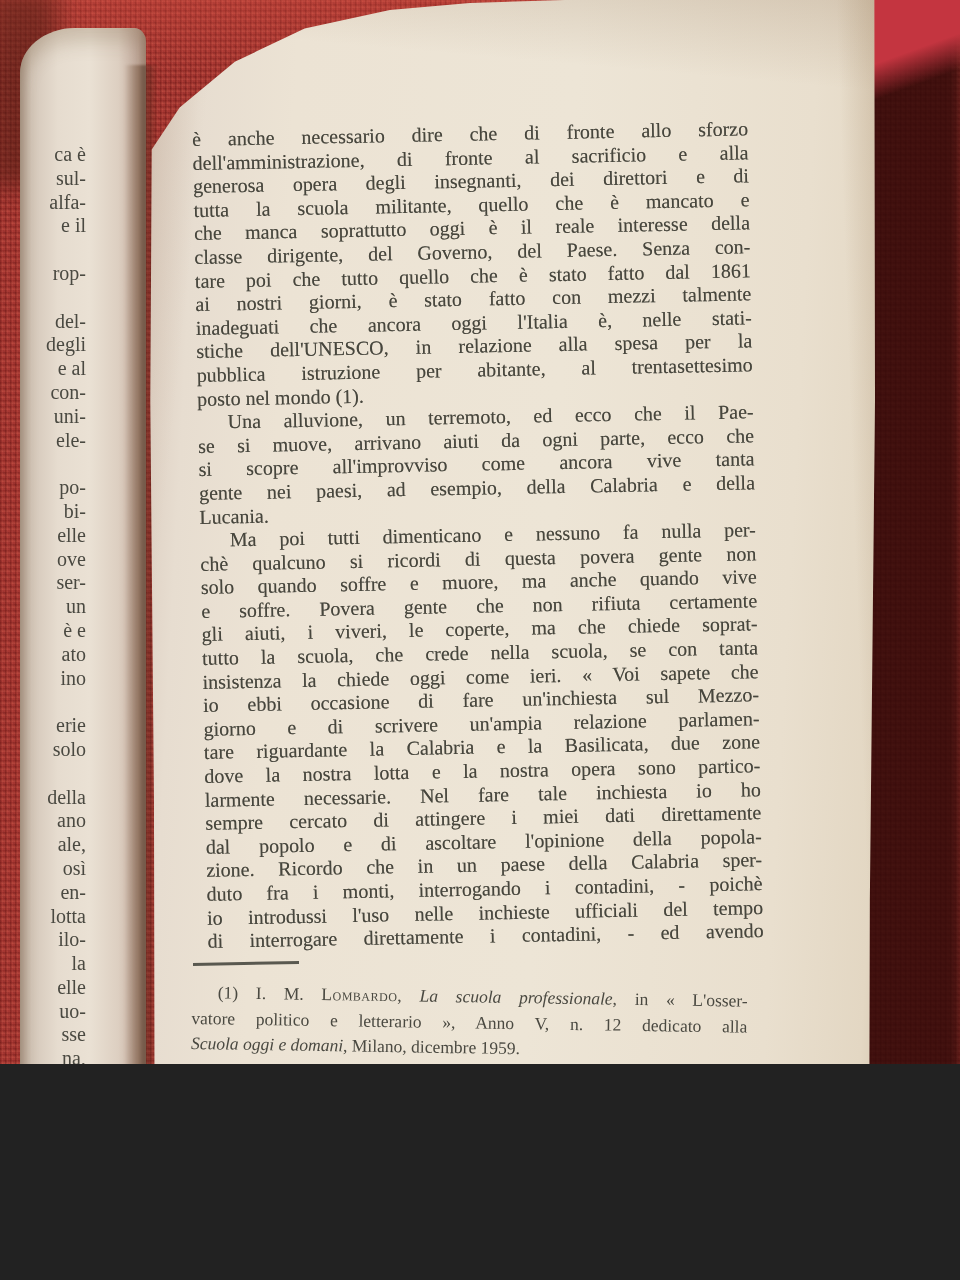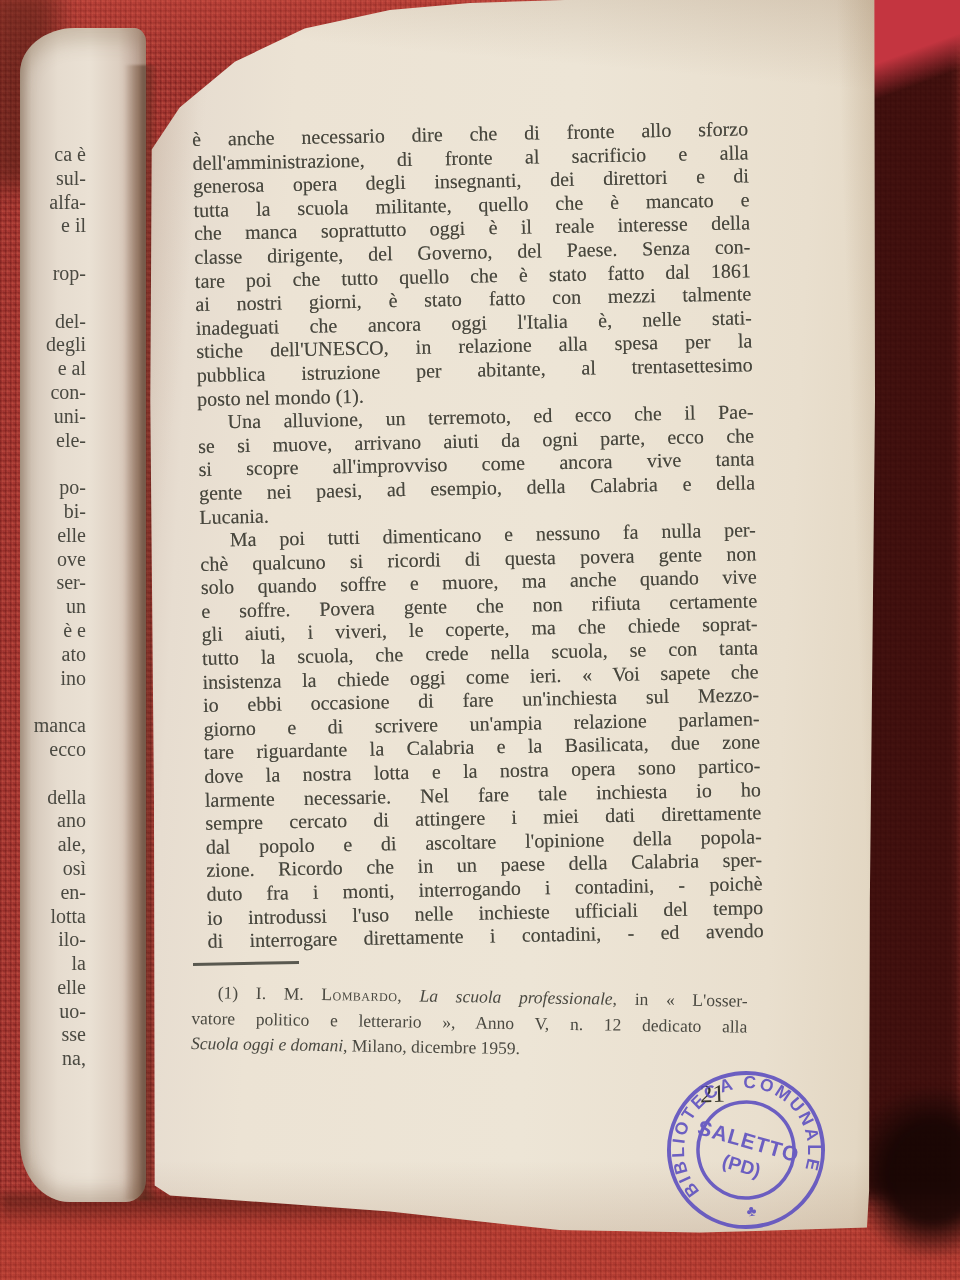--- a/index.html
+++ b/index.html
@@ -1,16 +1,16 @@
 <!DOCTYPE html>
 <html><head>
 <meta charset="utf-8">
 <style>
   html,body{margin:0;padding:0;background:#222;}
-  .scene{position:relative;width:960px;height:1280px;overflow:hidden;
+  .scene{position:relative;width:960px;height:1064px;overflow:hidden;
          font-family:"Liberation Serif","DejaVu Serif",serif;}
   
   .fabric{position:absolute;inset:0;background-color:#a53631;
     background-image:
       repeating-linear-gradient(90deg, rgba(70,0,0,.22) 0 1px, rgba(255,120,100,.10) 2px 3px, transparent 3px 5px),
       repeating-linear-gradient(0deg, rgba(255,140,110,.14) 0 1px, rgba(80,5,5,.18) 3px 4px, transparent 4px 6px),
       repeating-linear-gradient(45deg, rgba(0,0,0,.05) 0 2px, transparent 2px 5px);}
   .fabric-top-light{position:absolute;left:0;top:0;width:960px;height:75px;
     background:linear-gradient(180deg, rgba(225,85,70,.30), rgba(225,85,70,0));}
   .fabric-bottom-light{position:absolute;left:0;top:1180px;width:960px;height:100px;
@@ -106,22 +106,22 @@
         <div class="frag">po-</div>
         <div class="frag">bi-</div>
         <div class="frag">elle</div>
         <div class="frag">ove</div>
         <div class="frag">ser-</div>
         <div class="frag">un</div>
         <div class="frag">è e</div>
         <div class="frag">ato</div>
         <div class="frag">ino</div>
         <div class="frag"></div>
-        <div class="frag">manca</div>
-        <div class="frag">ecco</div>
+        <div class="frag">erie</div>
+        <div class="frag">solo</div>
         <div class="frag"></div>
         <div class="frag">della</div>
         <div class="frag">ano</div>
         <div class="frag">ale,</div>
         <div class="frag">osì</div>
         <div class="frag">en-</div>
         <div class="frag">lotta</div>
         <div class="frag">ilo-</div>
         <div class="frag">la</div>
         <div class="frag">elle</div>

